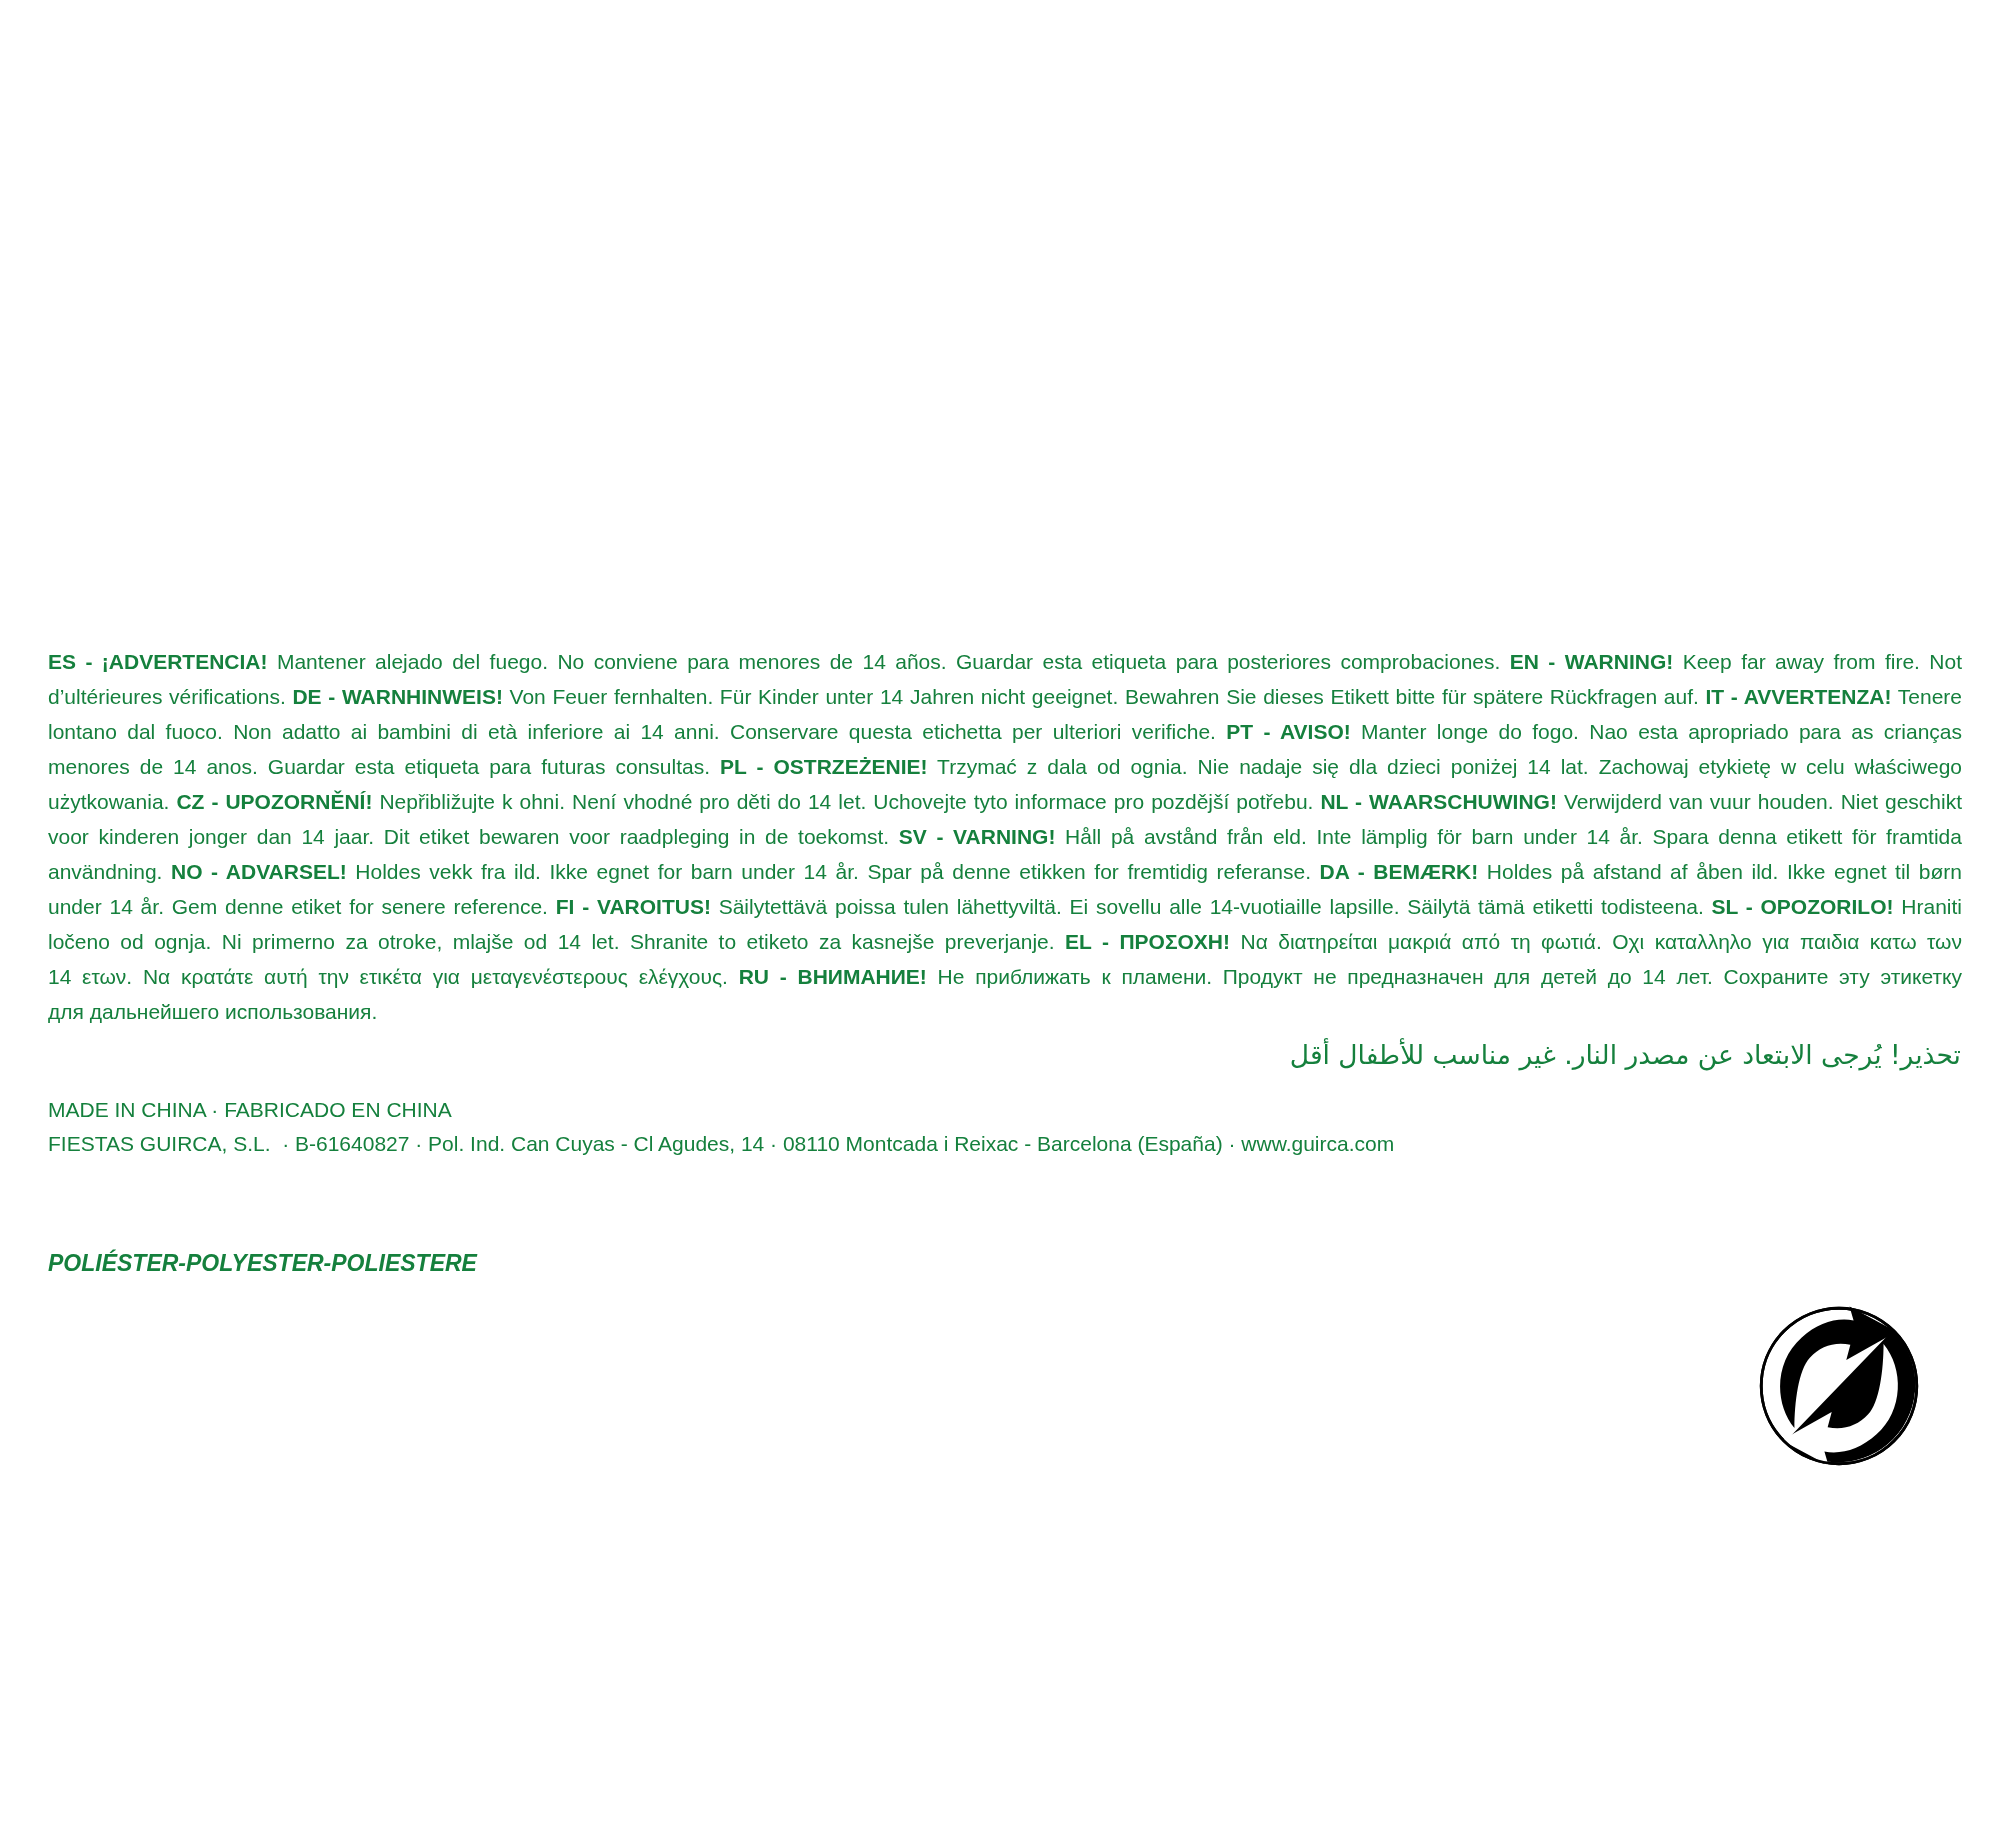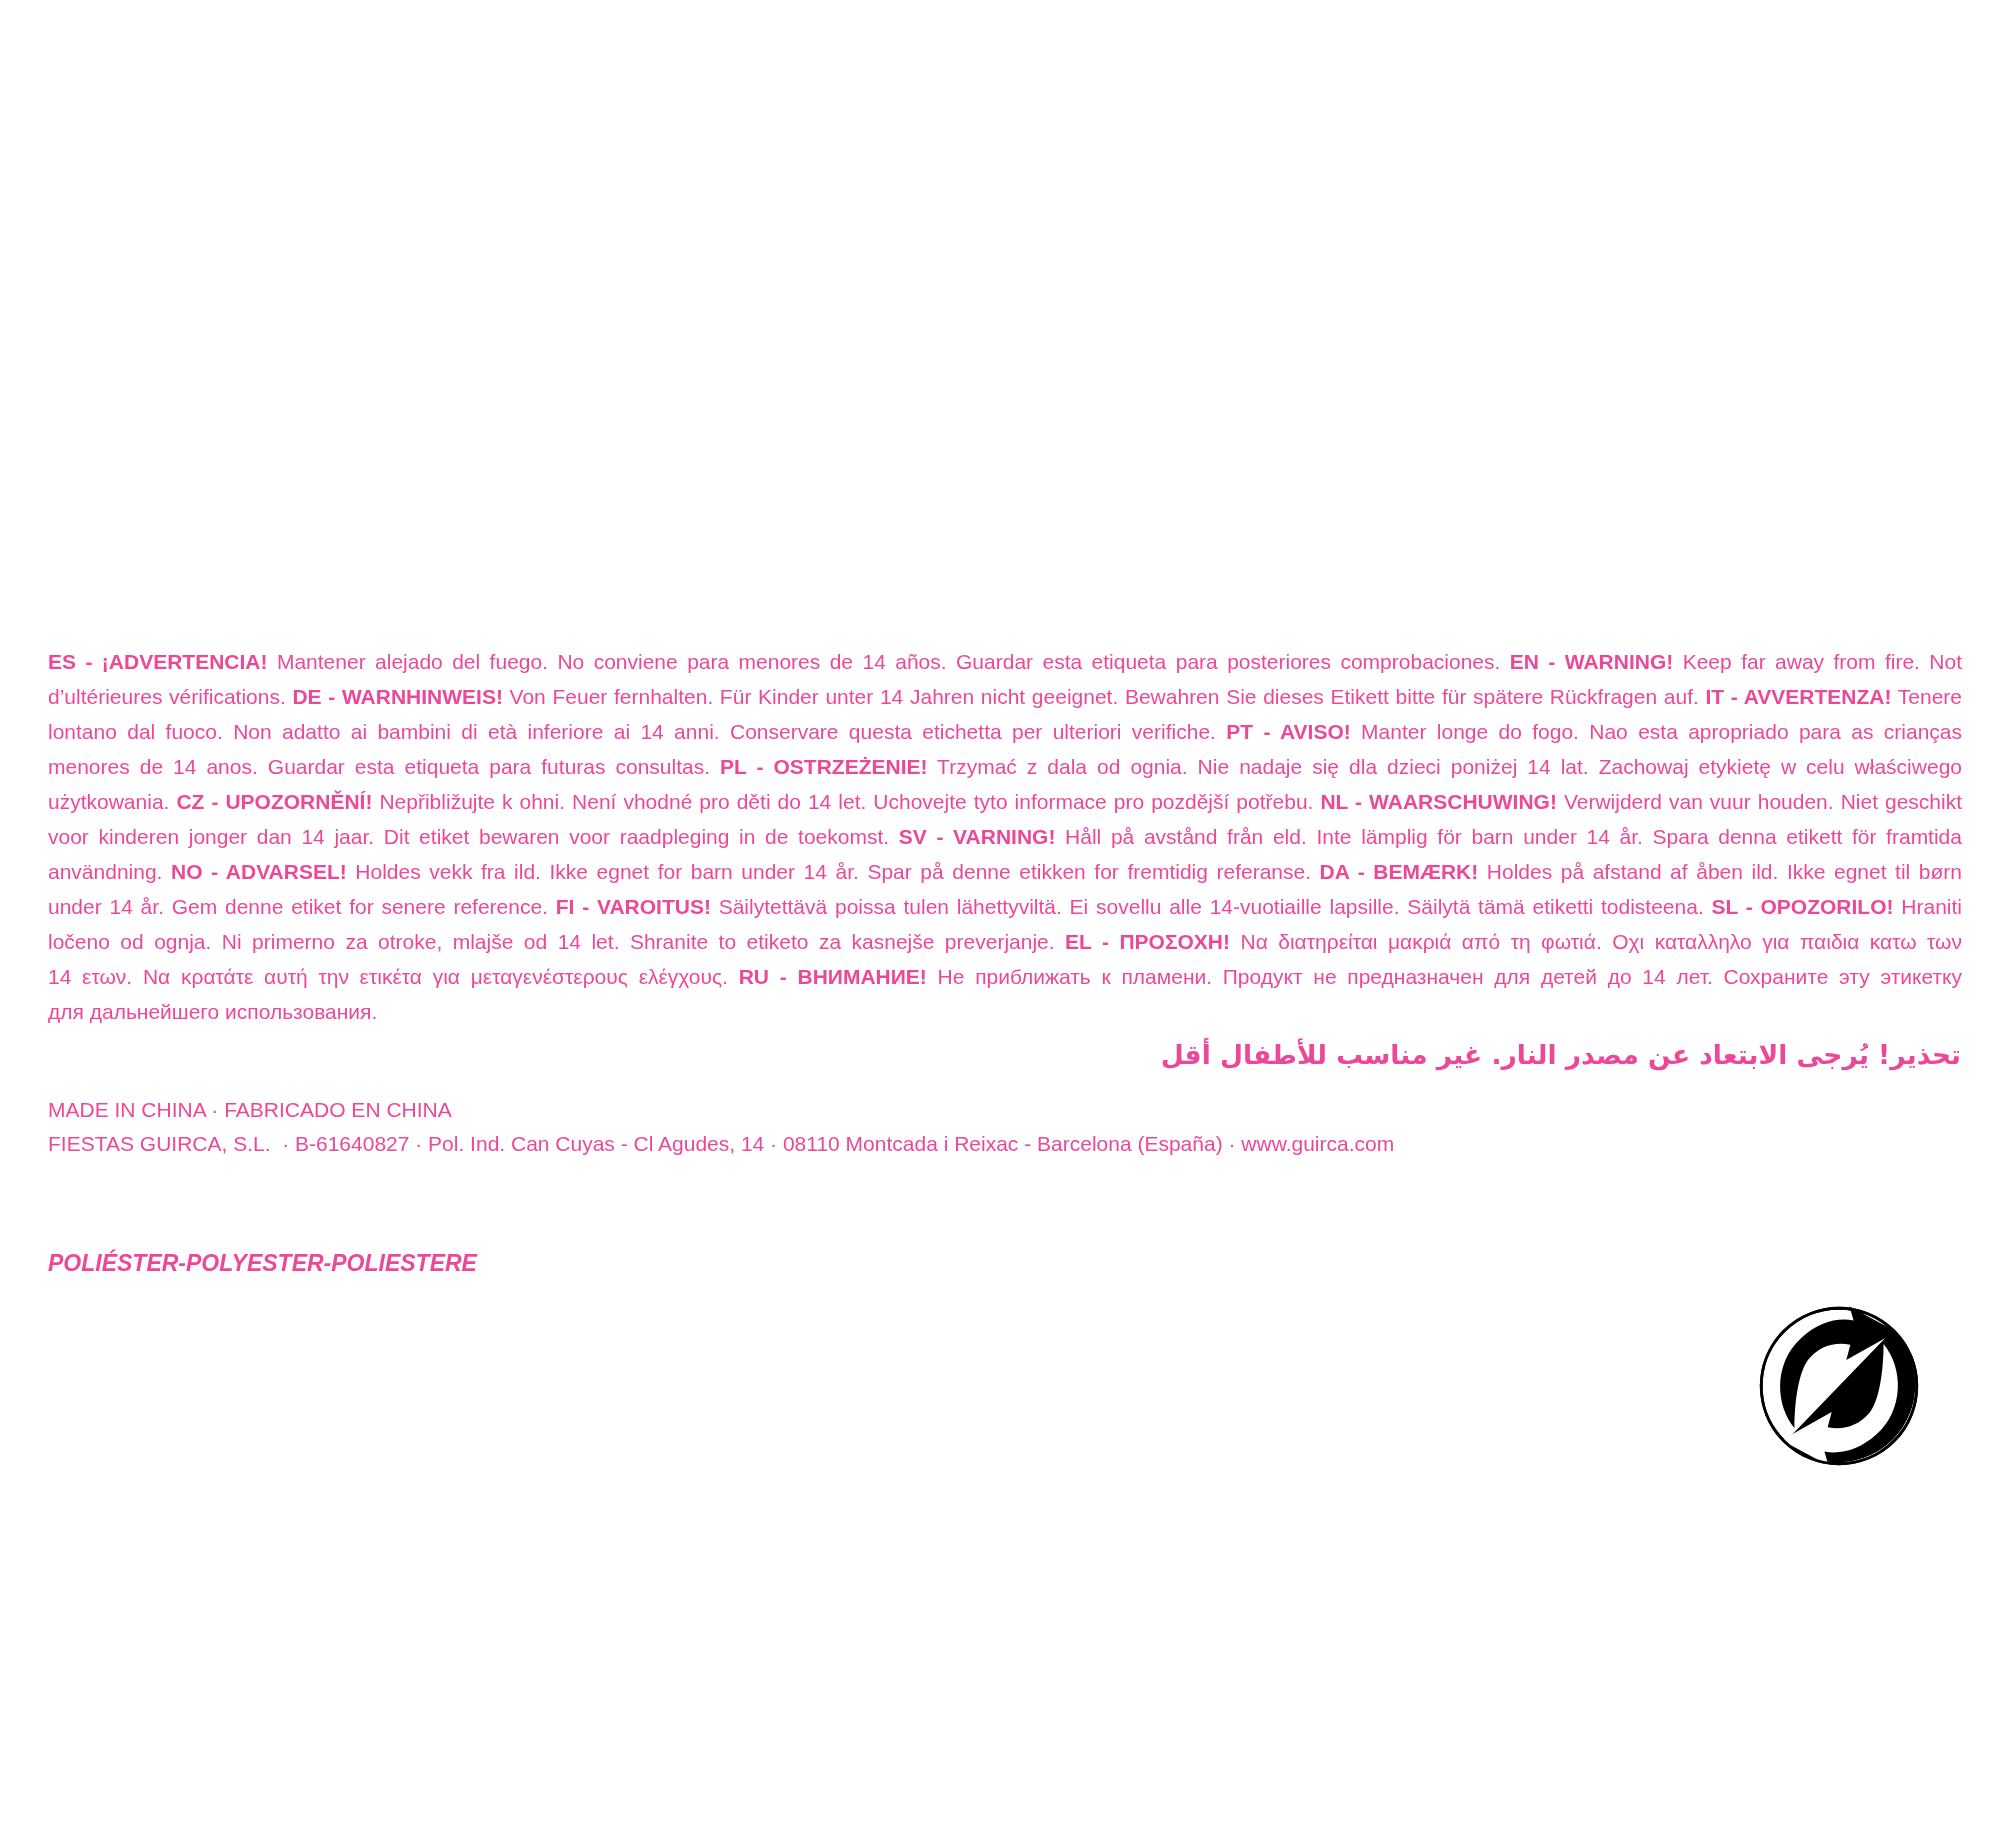--- a/index.html
+++ b/index.html
@@ -1,41 +1,41 @@
 <!DOCTYPE html>
 <html style="font-size:13px"><head>
 <meta charset="utf-8">
 <style>
   html,body{margin:0;padding:0;background:#fff;}
   .canvas{
     position:relative;
     width:2005px;height:1845px;
     background:#fff;
     overflow:hidden;
-    color:#ec4899;
+    color:#15803d;
     font-family:"Liberation Sans","DejaVu Sans",sans-serif;
   }
   .warning{
     position:absolute;left:48px;top:644px;width:1914px;
     font-size:21px;line-height:35px;
   }
   .wline{
     height:35px;
     text-align:justify;
     text-align-last:justify;
   }
   .wline.last{
     text-align:center;
     text-align-last:left;
   }
   .wline b{font-weight:bold;}
   .arabic{
     position:absolute;right:44px;top:1030px;
     direction:rtl;text-align:right;
-    font-size:26.5px;line-height:50px;font-weight:bold;
+    font-size:26.5px;line-height:50px;font-weight:normal;
     font-family:"DejaVu Sans",sans-serif;
   }
   .made-in{
     position:absolute;left:48px;top:1096px;
     font-size:21px;line-height:27px;
   }
   .manufacturer{
     position:absolute;left:48px;top:1130px;
     font-size:21px;line-height:27px;
   }

